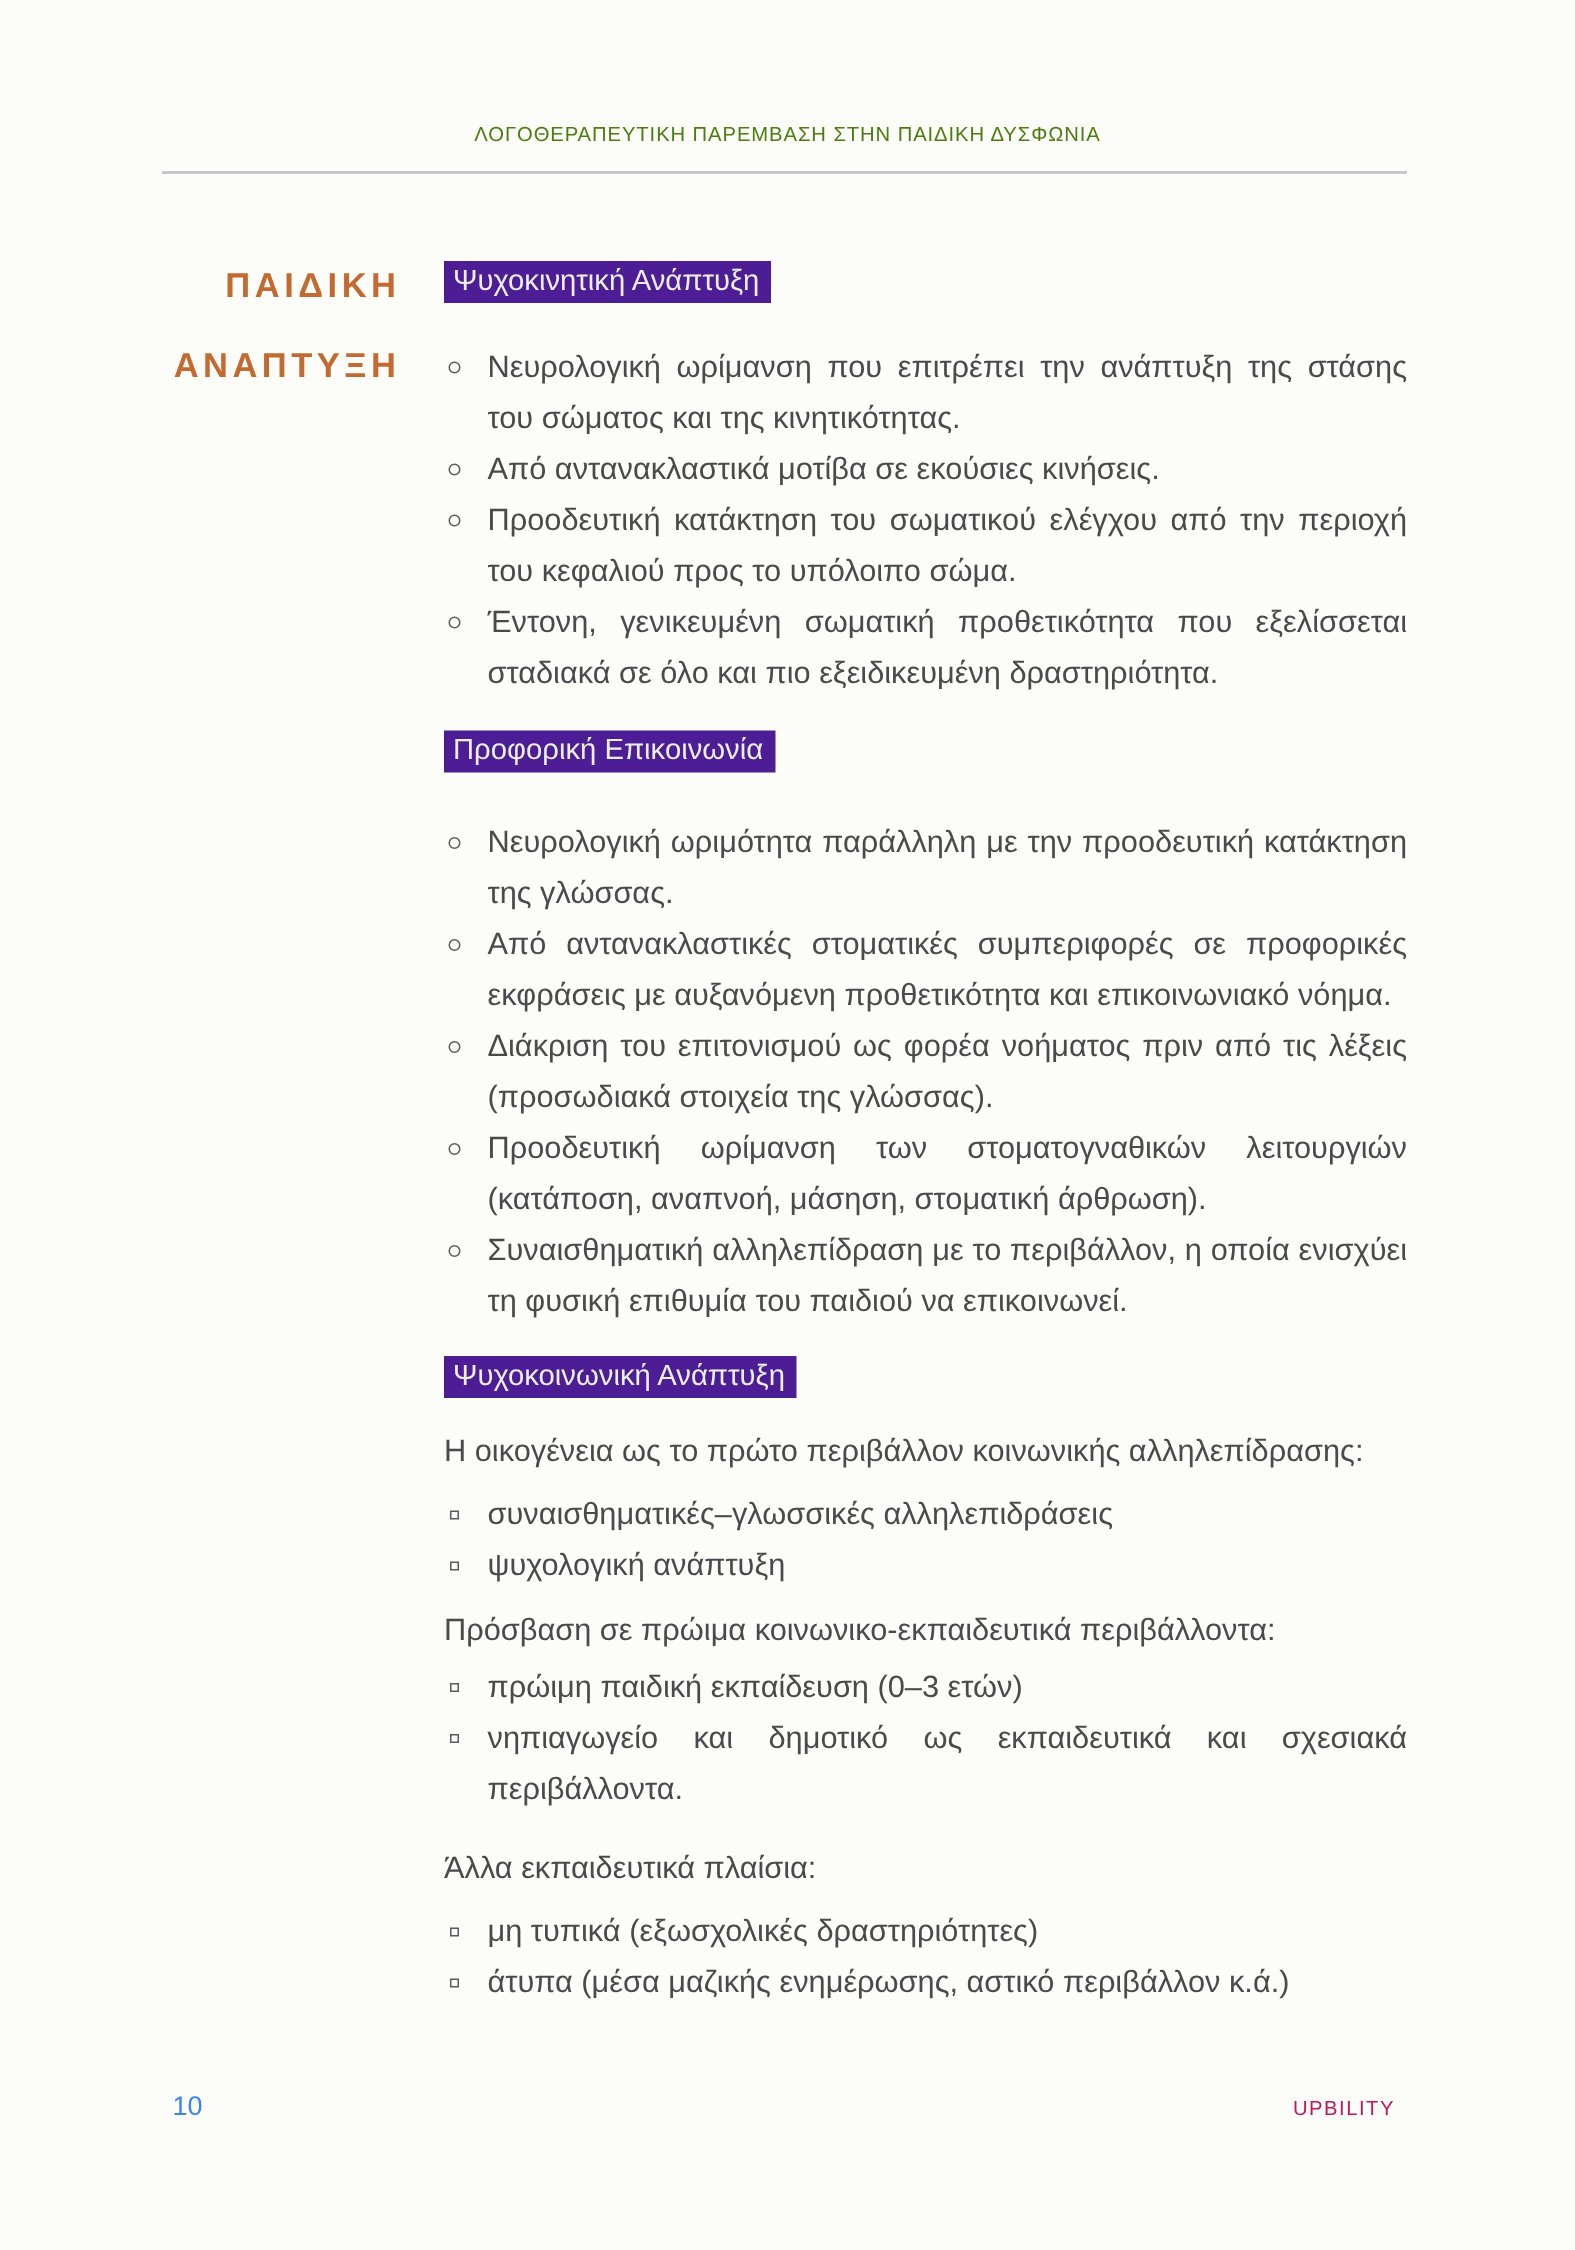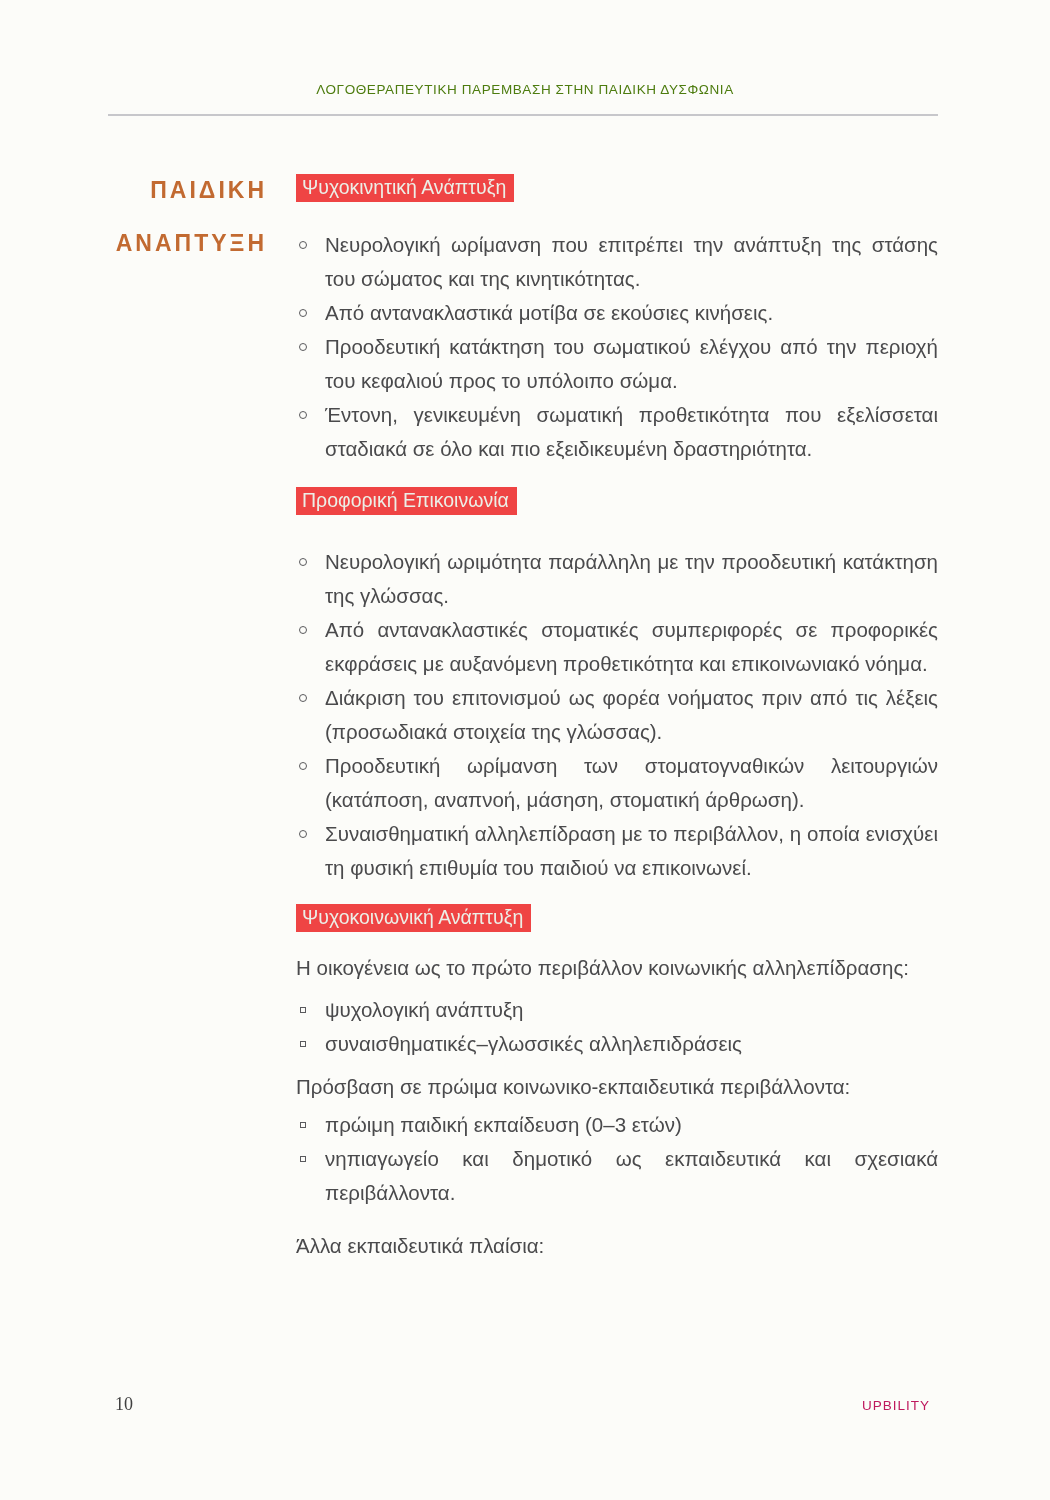--- a/index.html
+++ b/index.html
@@ -31,21 +31,21 @@
     font-size: 23px;
     letter-spacing: 3px;
     line-height: 24px;
   }
   .sidebar-title .line2 { margin-top: 29px; }
 
   .main { position: absolute; top: 174px; left: 296px; width: 642px; }
 
   .section-heading {
     display: inline-block;
-    background: #ef4444;
+    background: #4c1d95;
     color: #ecefe7;
     font-size: 19.5px;
     line-height: 22px;
     padding: 2px 8px 4px 6px;
   }
   .section-heading.h2 { margin-top: 21px; }
   .section-heading.h3 { margin-top: 19px; }
 
   .bullet-list { margin: 26px 0 0 0; padding: 0; list-style: none; }
   .bullet-list.second { margin-top: 30px; }
@@ -83,21 +83,21 @@
   }
   .marker-square {
     position: absolute; left: 4px; top: 14px;
     width: 6px; height: 6px;
     border: 1.6px solid #5a5a5d;
     box-sizing: border-box;
   }
 
   .footer-pagenum {
     position: absolute; left: 115px; top: 1394px;
-    font-size: 18px; color: #404040; font-family: Liberation Serif, serif;
+    font-size: 18px; color: #3b82f6;
   }
   .footer-brand {
     position: absolute; right: 120px; top: 1398px;
     font-size: 13.5px; letter-spacing: 1px; color: #be185d;
   }
 </style>
 </head>
 <body>
 
 <div class="page">
@@ -157,40 +157,50 @@
         <span>Συναισθηματική αλληλεπίδραση με το περιβάλλον, η οποία ενισχύει τη φυσική επιθυμία του παιδιού να επικοινωνεί.</span>
       </li>
     </ul>
 
     <div class="section-heading h3">Ψυχοκοινωνική Ανάπτυξη</div>
 
     <p class="lead-para">Η οικογένεια ως το πρώτο περιβάλλον κοινωνικής αλληλεπίδρασης:</p>
     <ul class="square-list">
       <li>
         <span class="marker-square"></span>
+        <span>συναισθηματικές–γλωσσικές αλληλεπιδράσεις</span>
+      </li>
+      <li>
+        <span class="marker-square"></span>
         <span>ψυχολογική ανάπτυξη</span>
-      </li>
-      <li>
-        <span class="marker-square"></span>
-        <span>συναισθηματικές–γλωσσικές αλληλεπιδράσεις</span>
       </li>
     </ul>
 
     <p class="lead-para mid">Πρόσβαση σε πρώιμα κοινωνικο-εκπαιδευτικά περιβάλλοντα:</p>
     <ul class="square-list tight">
       <li>
         <span class="marker-square"></span>
         <span>πρώιμη παιδική εκπαίδευση (0–3 ετών)</span>
       </li>
       <li>
         <span class="marker-square"></span>
         <span>νηπιαγωγείο και δημοτικό ως εκπαιδευτικά και σχεσιακά περιβάλλοντα.</span>
       </li>
     </ul>
 
     <p class="lead-para">Άλλα εκπαιδευτικά πλαίσια:</p>
+    <ul class="square-list">
+      <li>
+        <span class="marker-square"></span>
+        <span>μη τυπικά (εξωσχολικές δραστηριότητες)</span>
+      </li>
+      <li>
+        <span class="marker-square"></span>
+        <span>άτυπα (μέσα μαζικής ενημέρωσης, αστικό περιβάλλον κ.ά.)</span>
+      </li>
+    </ul>
 
   </div>
 
   <div class="footer-pagenum">10</div>
   <div class="footer-brand">UPBILITY</div>
 
 </div>
 
 </body></html>

